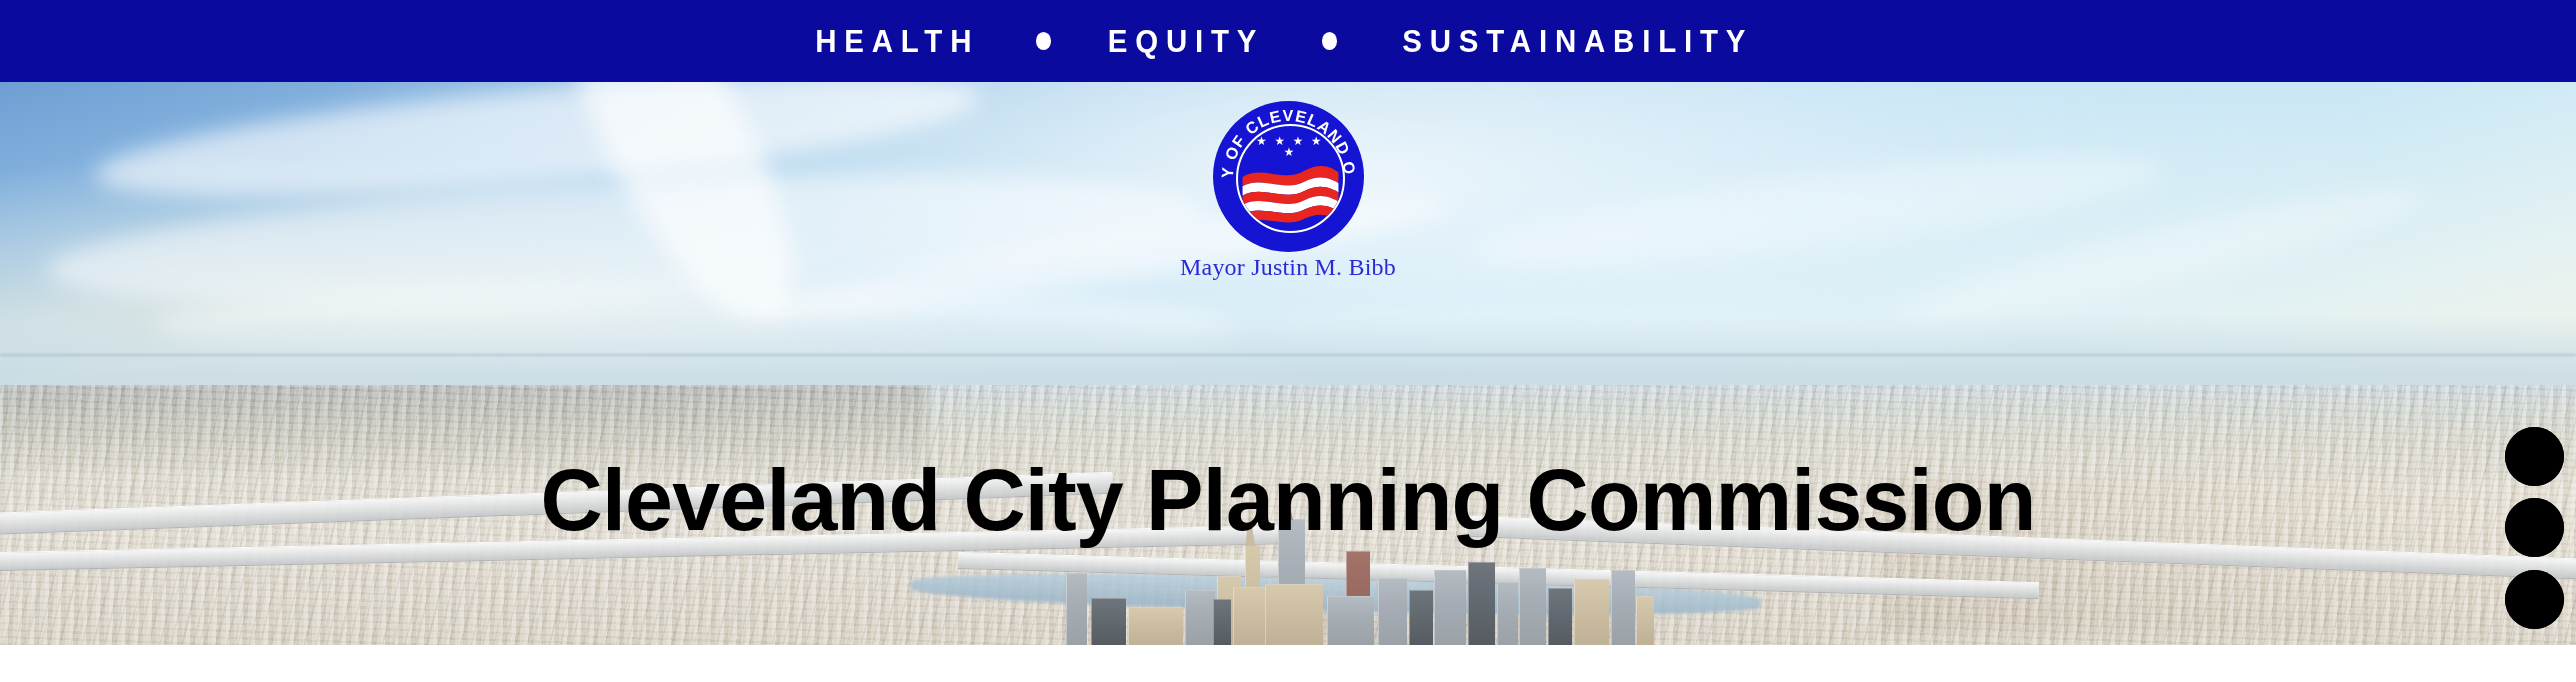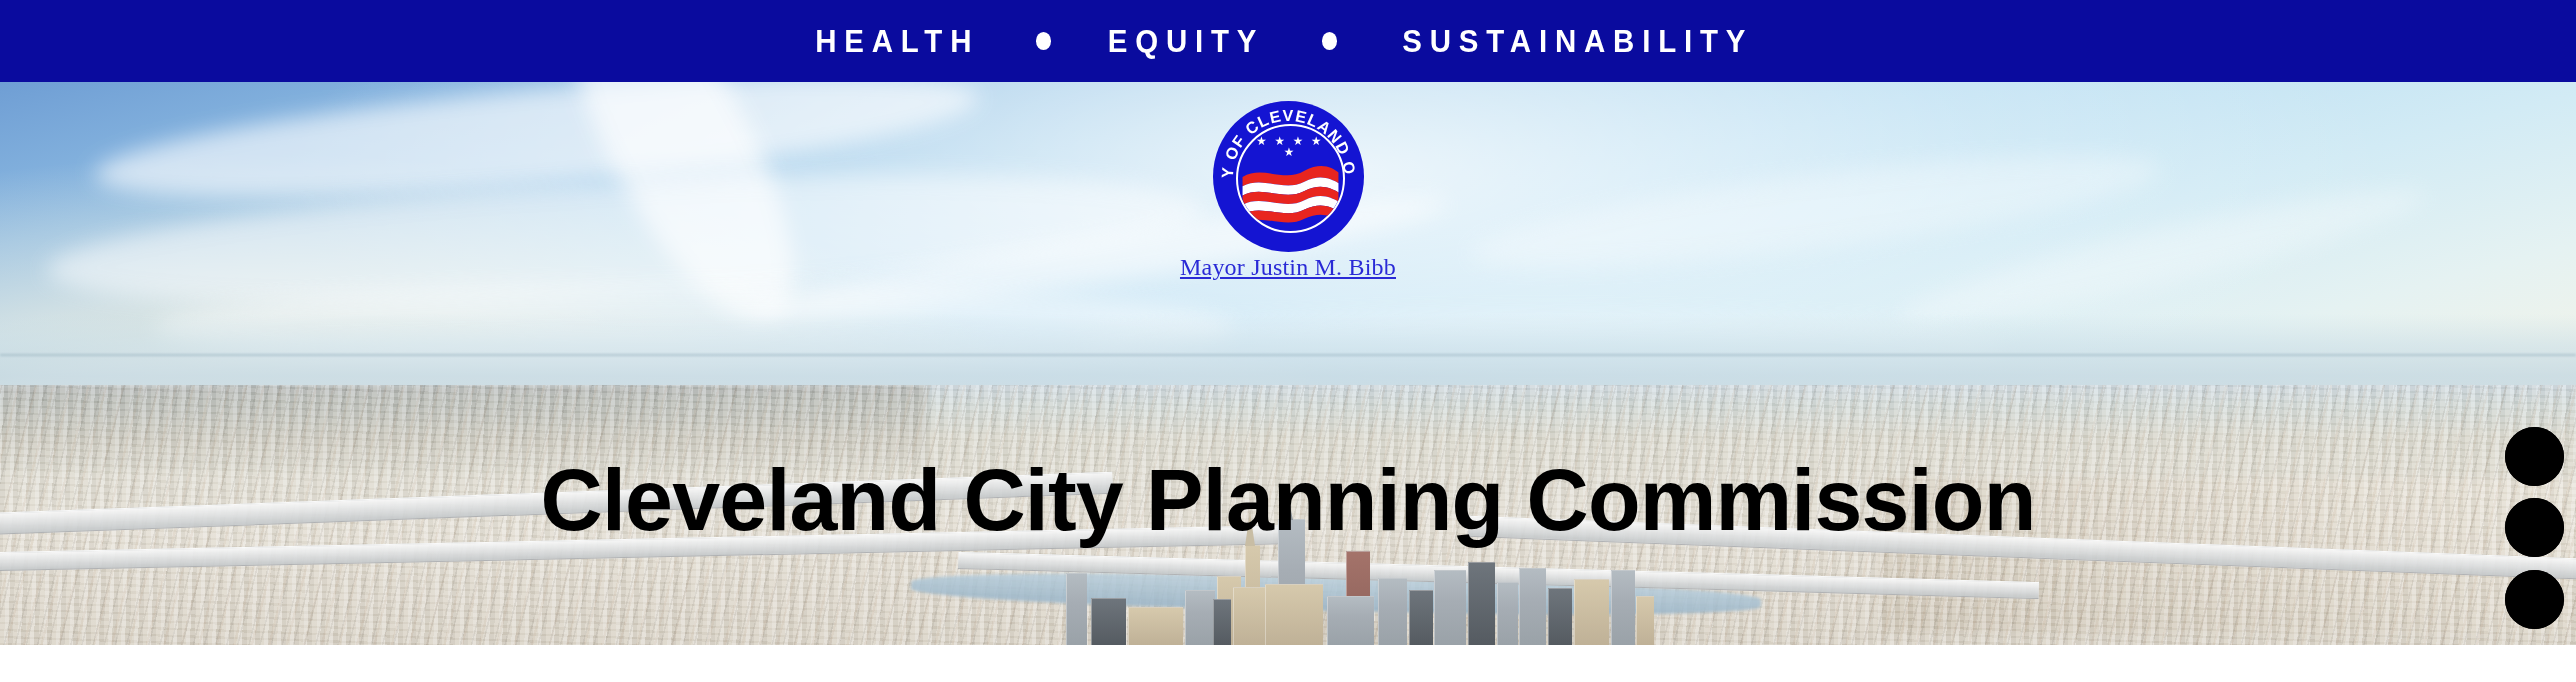--- a/index.html
+++ b/index.html
@@ -257,21 +257,20 @@
   .brand-sub {
     margin-top: 3.9px;
     color: #2a2ad6;
     font-family: "Liberation Serif", serif;
     font-weight: 400;
     font-size: 24px;
     letter-spacing: 0.2px;
     line-height: 1.05;
     text-align: center;
     white-space: nowrap;
-    text-decoration: underline;
   }
 
   
   .hero-title {
     position: absolute;
     left: 0; right: 0;
     top: 374px;
     z-index: 30;
     text-align: center;
     color: #000000;

